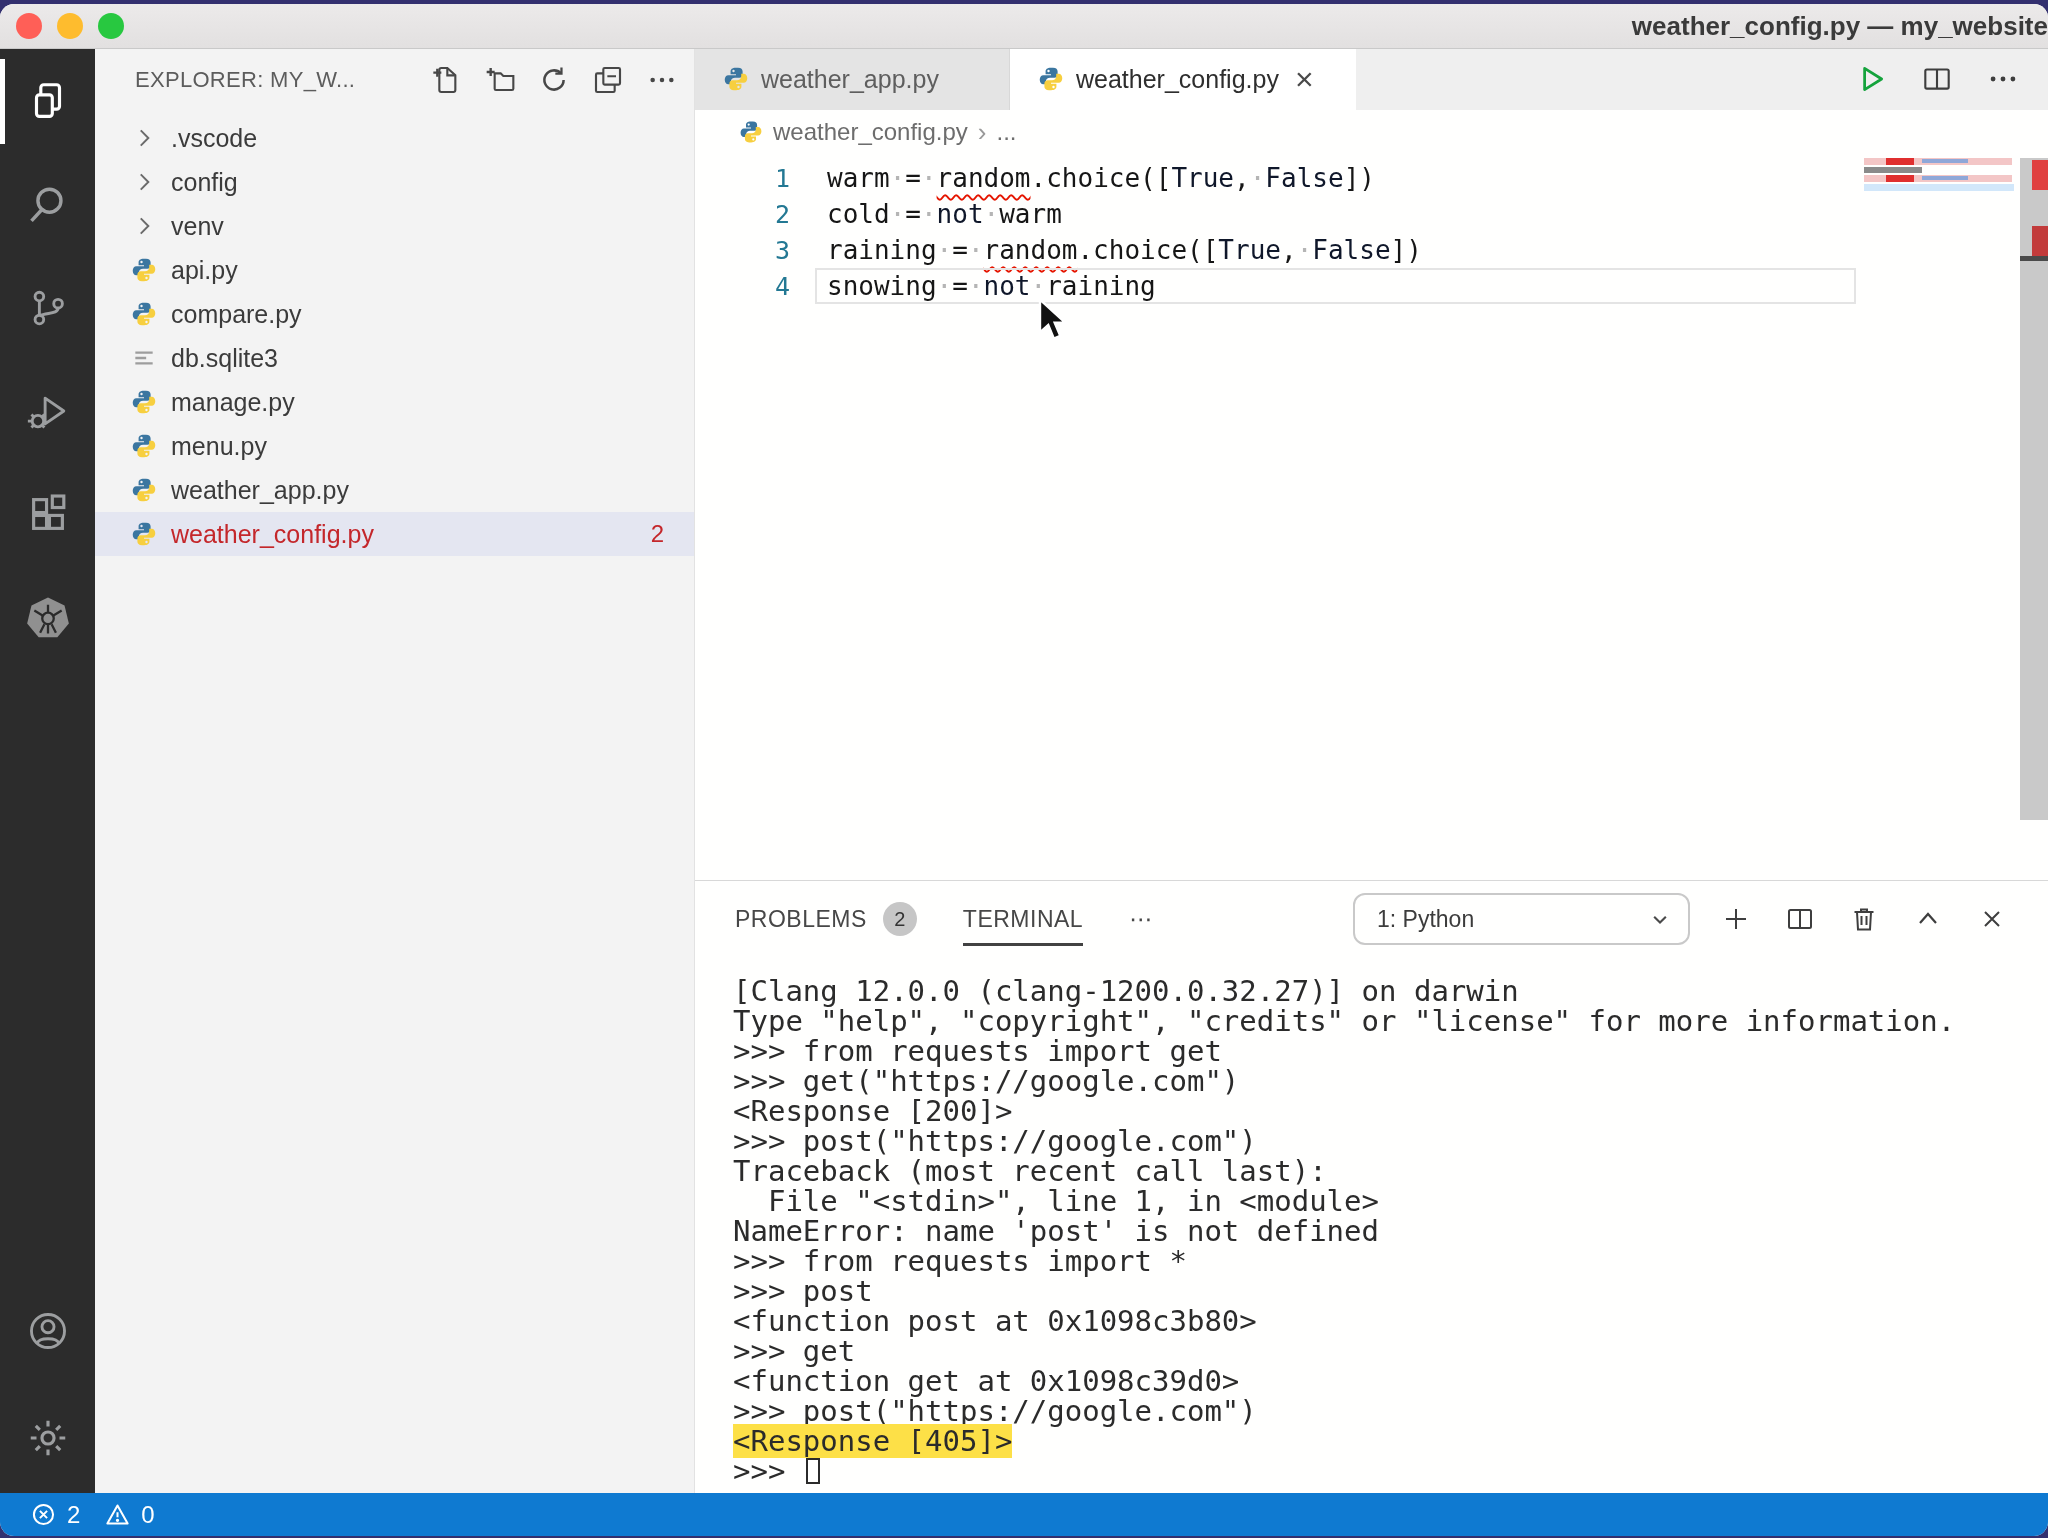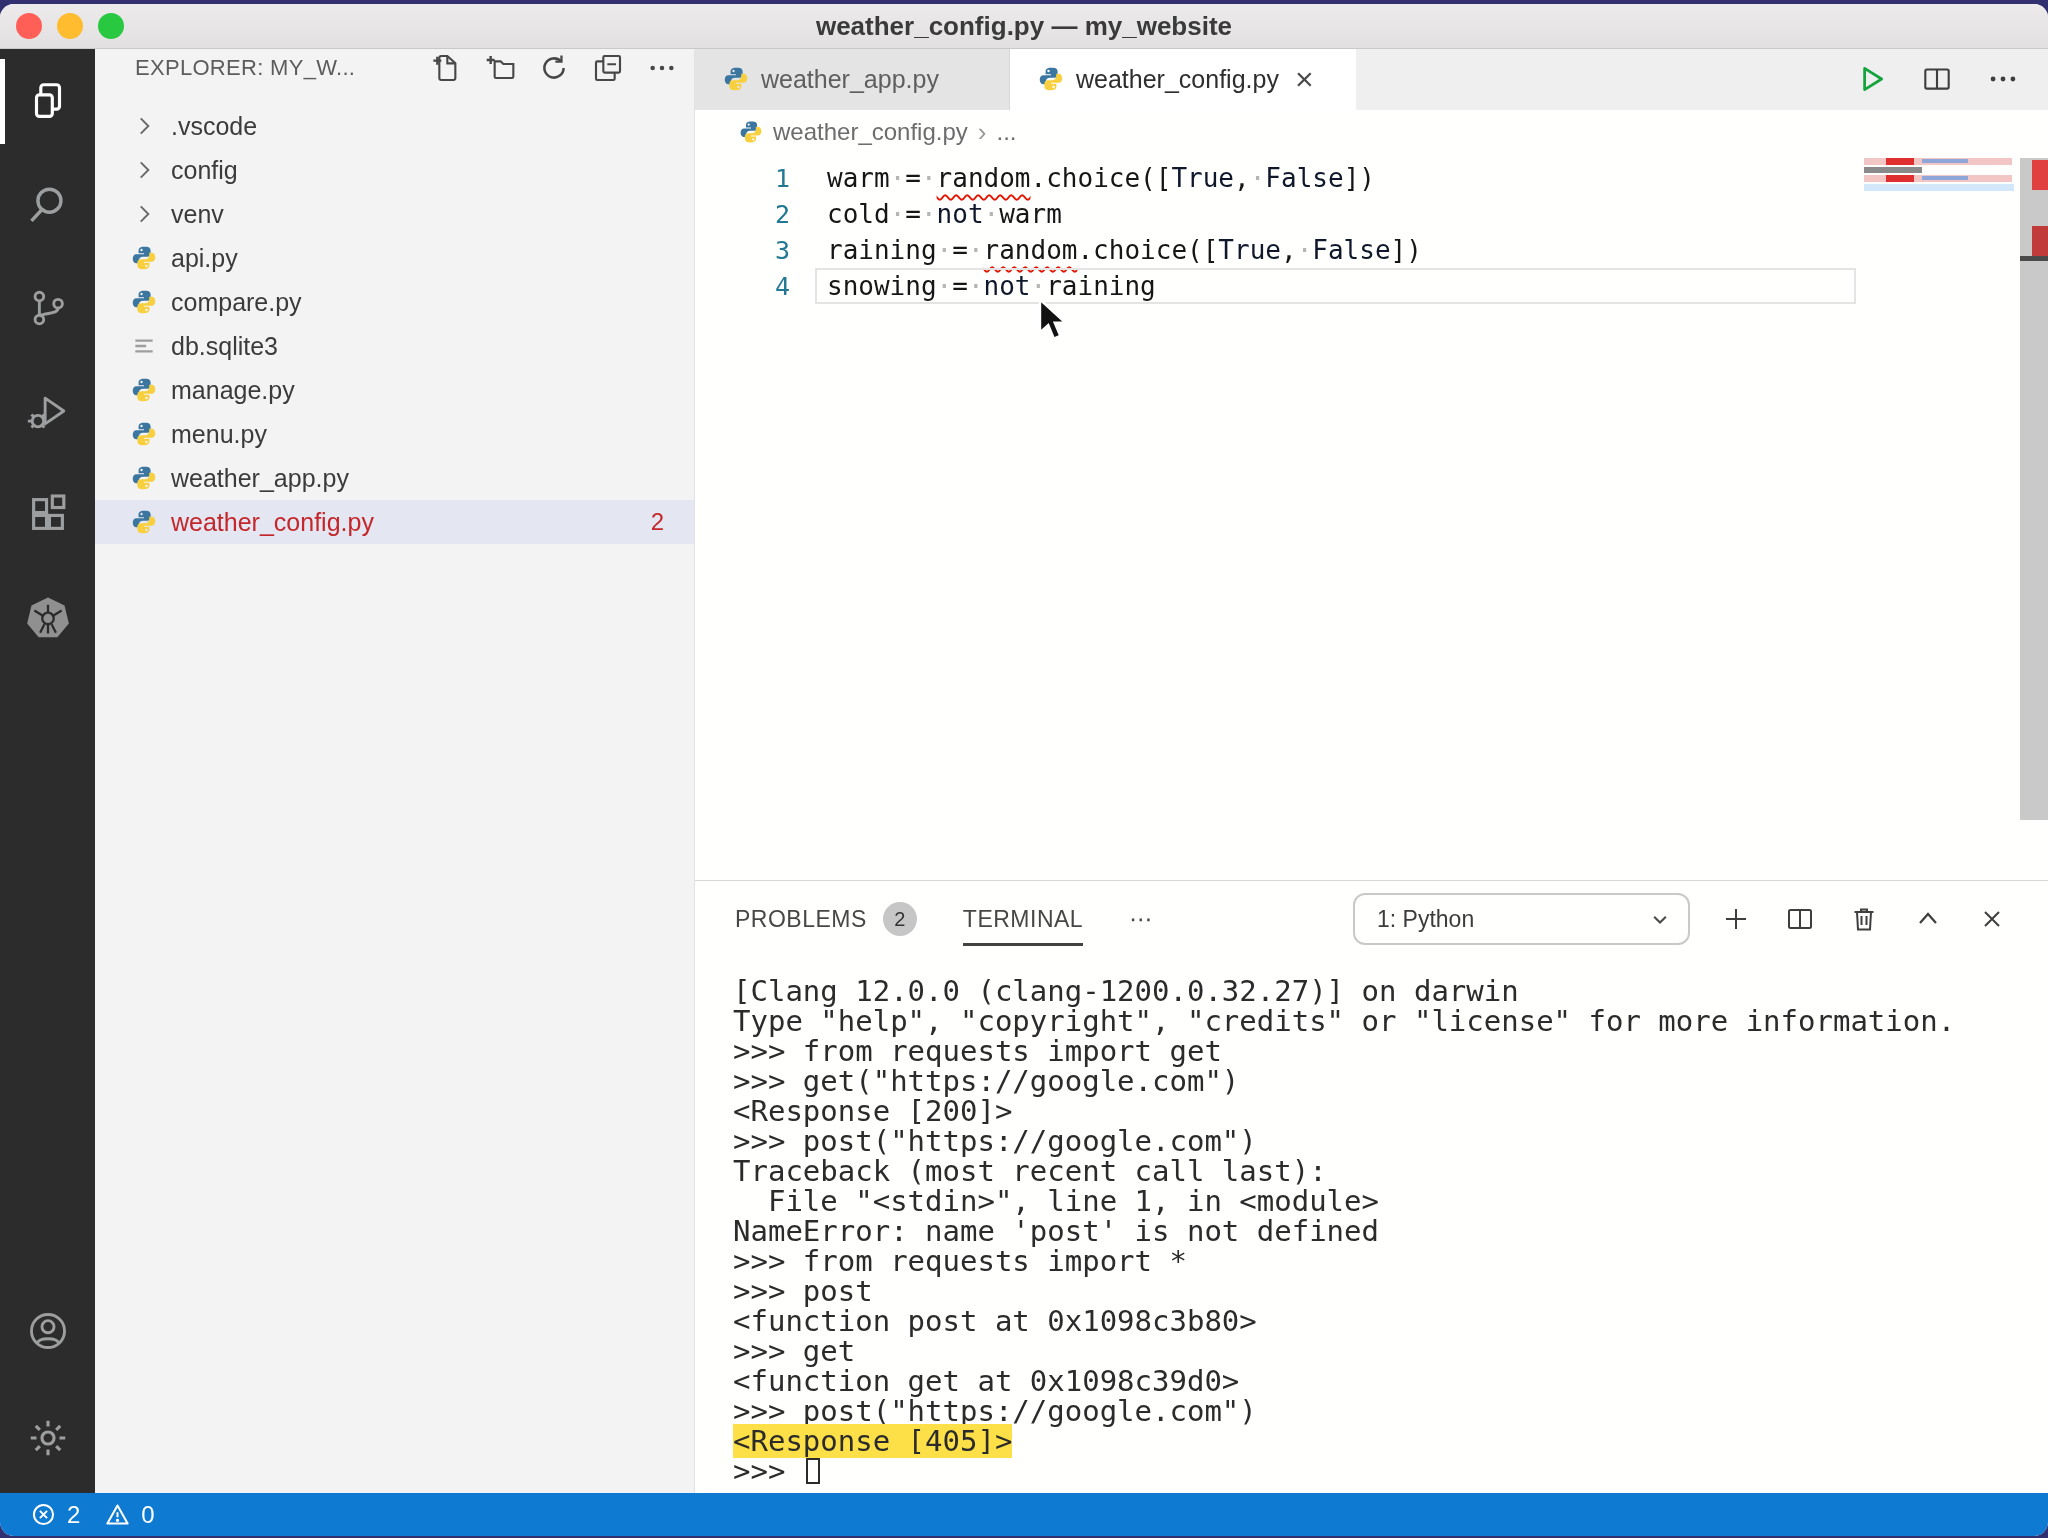--- a/index.html
+++ b/index.html
@@ -13,33 +13,33 @@
   .icon{display:inline-block;line-height:0;}
   .icon svg{width:100%;height:100%;display:block;}
 
   
   .titlebar{position:absolute;top:0;left:0;right:0;height:44px;background:linear-gradient(#eceaea,#e2e0e0);border-bottom:1px solid #c9c9c9;z-index:5;}
   .traffic{position:absolute;left:16px;top:0;height:100%;display:flex;align-items:center;gap:15px;}
   .tl{width:26px;height:26px;border-radius:50%;}
   .tl.c{background:#ff5f57;}
   .tl.m{background:#febc2e;}
   .tl.z{background:#28c840;}
-  .wtitle{width:100%;text-align:center;line-height:44px;font-size:26px;font-weight:600;color:#3a3a3a;}
+  .wtitle{width:100%;text-align:right;line-height:44px;font-size:26px;font-weight:600;color:#3a3a3a;}
 
   
   .activitybar{position:absolute;left:0;top:44px;bottom:43px;width:95px;background:#2c2c2c;z-index:4;}
   .ab-top{position:absolute;top:6px;left:0;right:0;display:flex;flex-direction:column;gap:8px;}
   .ab-bottom{position:absolute;bottom:8px;left:0;right:0;display:flex;flex-direction:column;gap:12px;}
   .ab-item{height:95px;display:flex;align-items:center;justify-content:center;color:#9c9ea0;position:relative;}
   .ab-item .icon{width:46px;height:46px;}
   .ab-item.active{color:#ffffff;}
   .ab-item.active::before{content:"";position:absolute;left:0;top:5px;bottom:5px;width:5px;background:#ffffff;}
 
   
-  .sidebar{position:absolute;left:95px;top:32px;bottom:43px;width:600px;background:#f3f3f3;border-right:1px solid #e2e2e2;box-sizing:border-box;z-index:3;}
+  .sidebar{position:absolute;left:95px;top:44px;bottom:43px;width:600px;background:#f3f3f3;border-right:1px solid #e2e2e2;box-sizing:border-box;z-index:3;}
   .sb-header{position:absolute;top:0;left:0;right:0;height:64px;display:flex;align-items:center;padding:0 16px 0 40px;}
   .sb-title{font-size:22px;color:#5c5c5c;letter-spacing:.3px;white-space:nowrap;}
   .sb-actions{margin-left:auto;display:flex;gap:22px;color:#474747;align-items:center;}
   .sb-actions .icon{width:32px;height:32px;}
   .tree{position:absolute;top:68px;left:0;right:0;}
   .trow{height:44px;display:flex;align-items:center;padding:0 0 0 36px;font-size:25px;color:#3b3b3b;gap:14px;}
   .trow .icon{width:26px;height:26px;flex:0 0 auto;}
   .trow.selected{background:#e4e6f1;}
   .trow.error .tlabel{color:#c4272b;}
   .tbadge{margin-left:auto;color:#c4272b;font-size:24px;padding-right:30px;}

